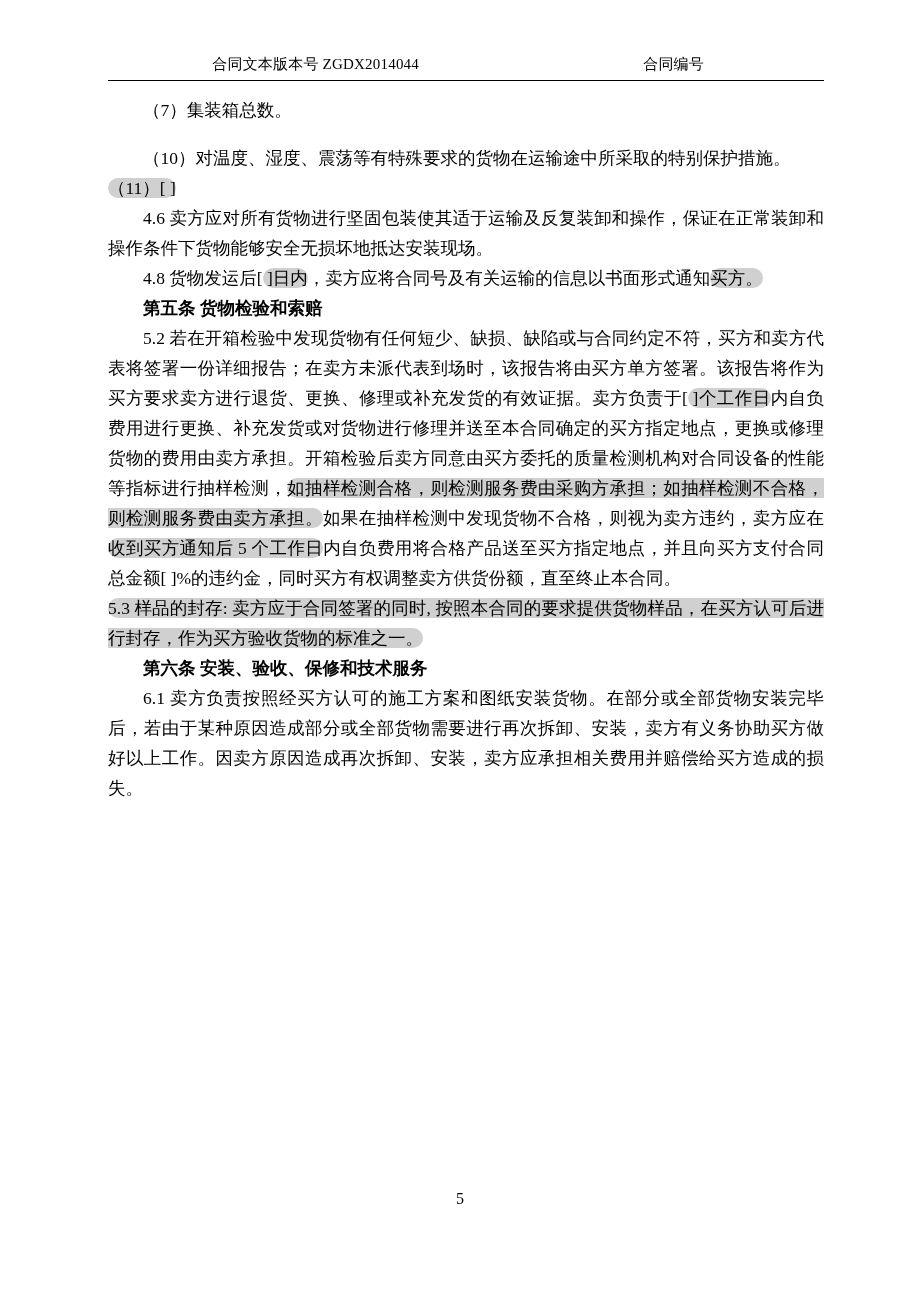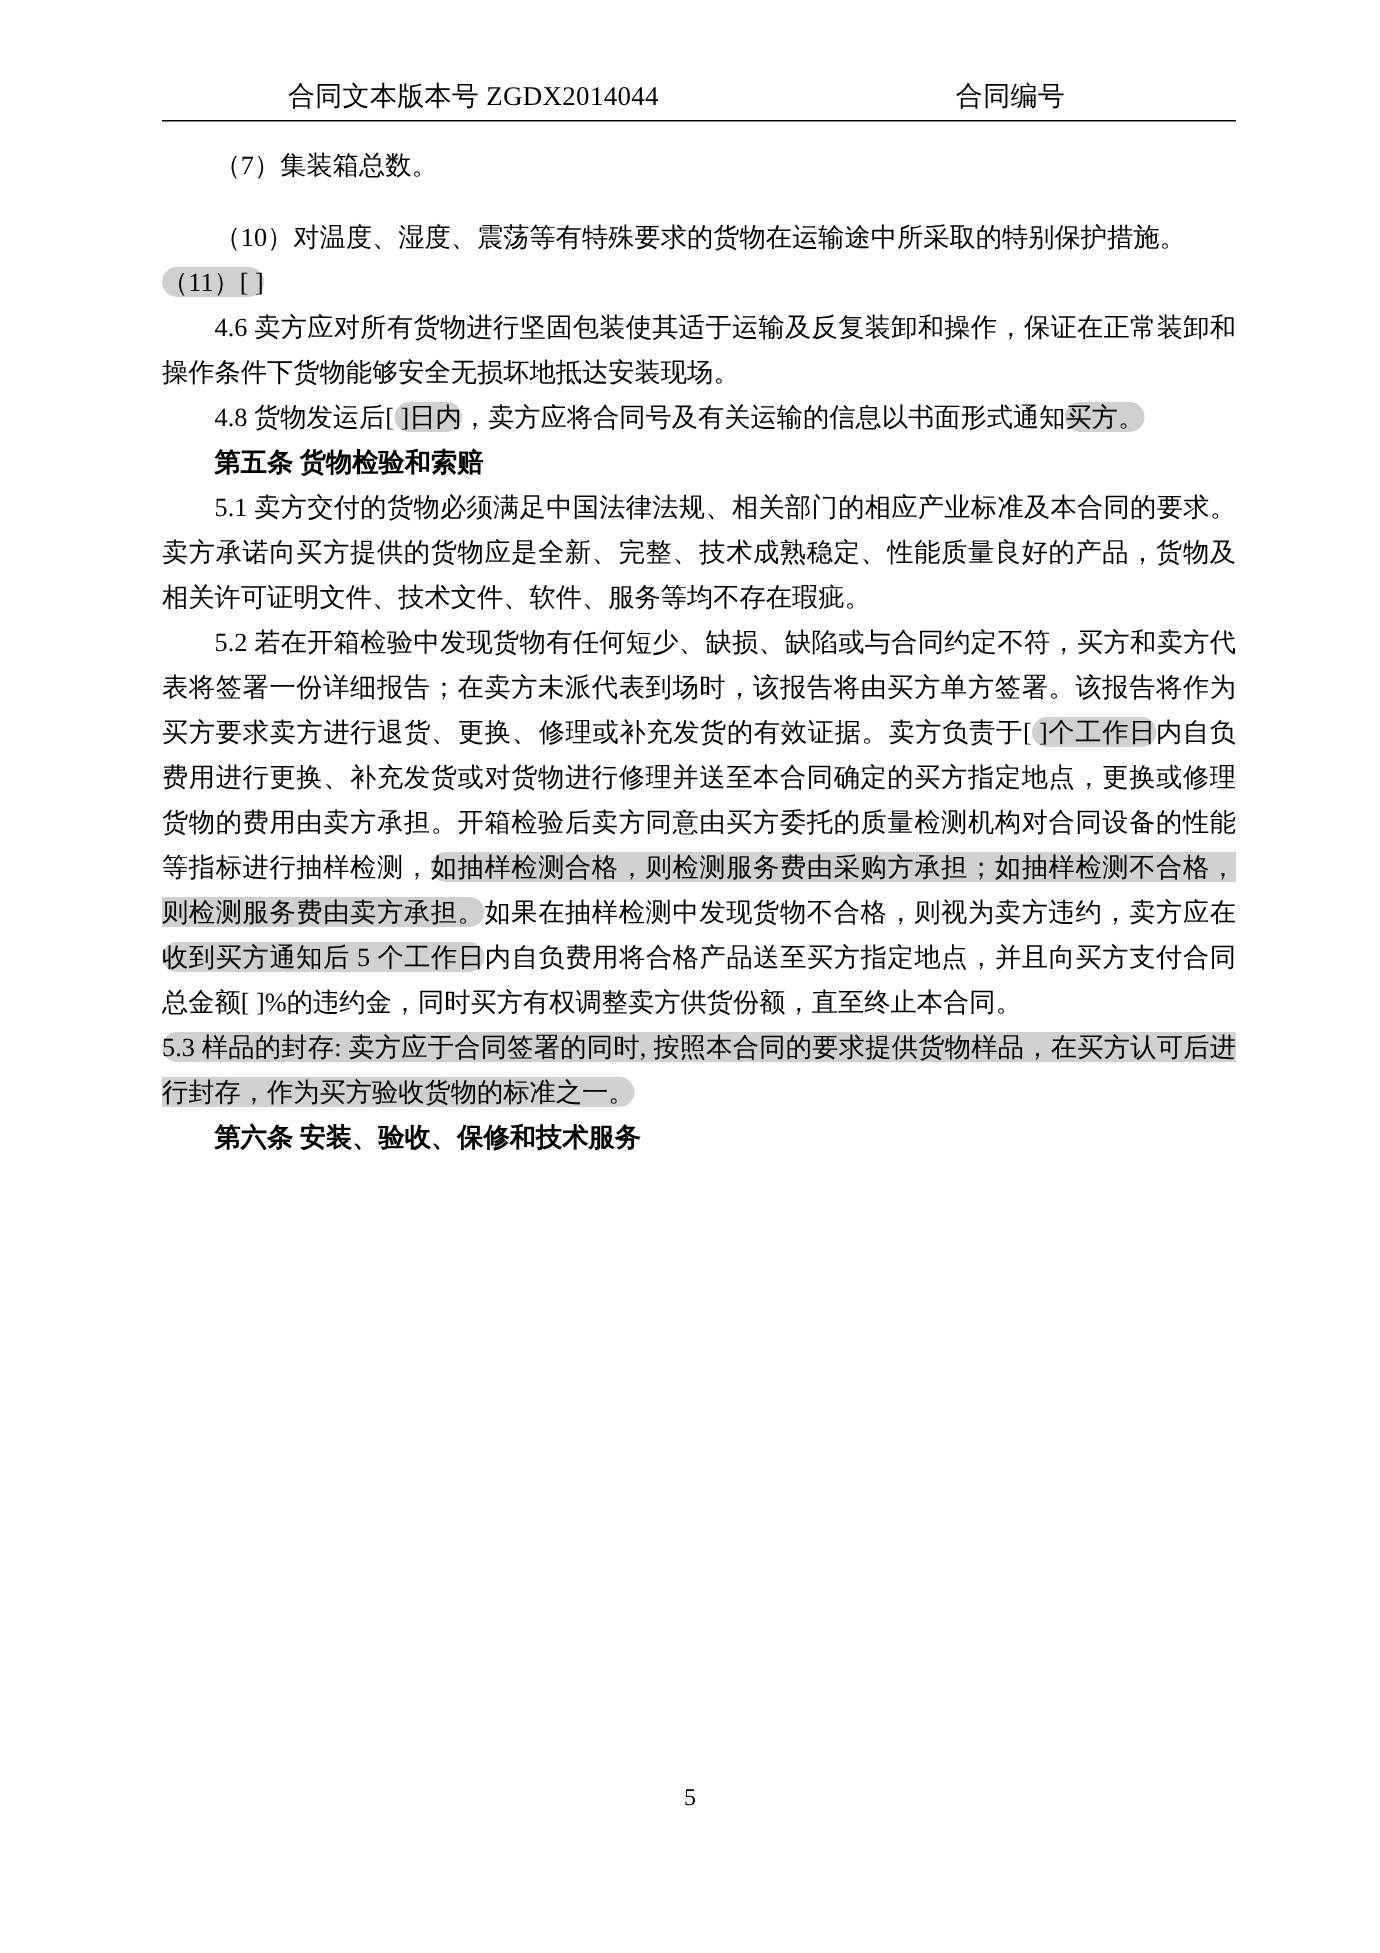--- a/index.html
+++ b/index.html
@@ -25,21 +25,21 @@
   .content {
     position: absolute;
     left: 108px;
     top: 54px;
     width: 716px;
   }
   
   .header-row {
     display: flex;
     align-items: baseline;
-    font-size: 18px;
+    font-size: 15px;
     line-height: 20px;
     padding-bottom: 6px;
     border-bottom: 1.6px solid #000;
     letter-spacing: 0.2px;
   }
   .header-left {
     width: 58%;
     text-align: center;
     white-space: nowrap;
   }
@@ -99,23 +99,23 @@
 
       <p class="ind">（7）集装箱总数。</p>
 
       <div class="gap"></div>
 
       <p class="ind">（10）对温度、湿度、震荡等有特殊要求的货物在运输途中所采取的特别保护措施。</p>
       <p class="noind"><span class="hl">（11）[   ]</span></p>
       <p class="ind">4.6 卖方应对所有货物进行坚固包装使其适于运输及反复装卸和操作，保证在正常装卸和操作条件下货物能够安全无损坏地抵达安装现场。</p>
       <p class="ind"><span>4.8 货物发运后[</span><span class="hl">   ]日内</span><span>，卖方应将合同号及有关运输的信息以书面形式通知</span><span class="hl">买方。</span></p>
       <p class="ind bold">第五条  货物检验和索赔</p>
-      <p class="ind">5.1 卖方交付的货物必须满足中国法律法规、相关部门的相应产业标准及本合同的要求。卖方承诺向买方提供的货物应是全新、完整、技术成熟稳定、性能质量良好的产品，货物及相关许可证明文件、技术文件、软件、服务等均不存在瑕疵。</p>
       <p class="ind"><span>5.2 若在开箱检验中发现货物有任何短少、缺损、缺陷或与合同约定不符，买方和卖方代表将签署一份详细报告；在卖方未派代表到场时，该报告将由买方单方签署。该报告将作为买方要求卖方进行退货、更换、修理或补充发货的有效证据。卖方负责于[</span><span class="hl">   ]个工作日</span><span>内自负费用进行更换、补充发货或对货物进行修理并送至本合同确定的买方指定地点，更换或修理货物的费用由卖方承担。开箱检验后卖方同意由买方委托的质量检测机构对合同设备的性能等指标进行抽样检测，</span><span class="hl">如抽样检测合格，则检测服务费由采购方承担；如抽样检测不合格，则检测服务费由卖方承担。</span><span>如果在抽样检测中发现货物不合格，则视为卖方违约，卖方应在</span><span class="hl">收到买方通知后 5 个工作日</span><span>内自负费用将合格产品送至买方指定地点，并且向买方支付合同总金额[   ]%的违约金，同时买方有权调整卖方供货份额，直至终止本合同。</span></p>
       <p class="noind"><span class="hl">5.3 样品的封存: 卖方应于合同签署的同时, 按照本合同的要求提供货物样品，在买方认可后进行封存，作为买方验收货物的标准之一。</span></p>
       <p class="ind bold">第六条  安装、验收、保修和技术服务</p>
+      <p class="ind">6.1 卖方负责按照经买方认可的施工方案和图纸安装货物。在部分或全部货物安装完毕后，若由于某种原因造成部分或全部货物需要进行再次拆卸、安装，卖方有义务协助买方做好以上工作。因卖方原因造成再次拆卸、安装，卖方应承担相关费用并赔偿给买方造成的损失。</p>
 
     </div>
   </div>
 
   <div class="pagenum">5</div>
 
 </div>
 
 </body></html>

